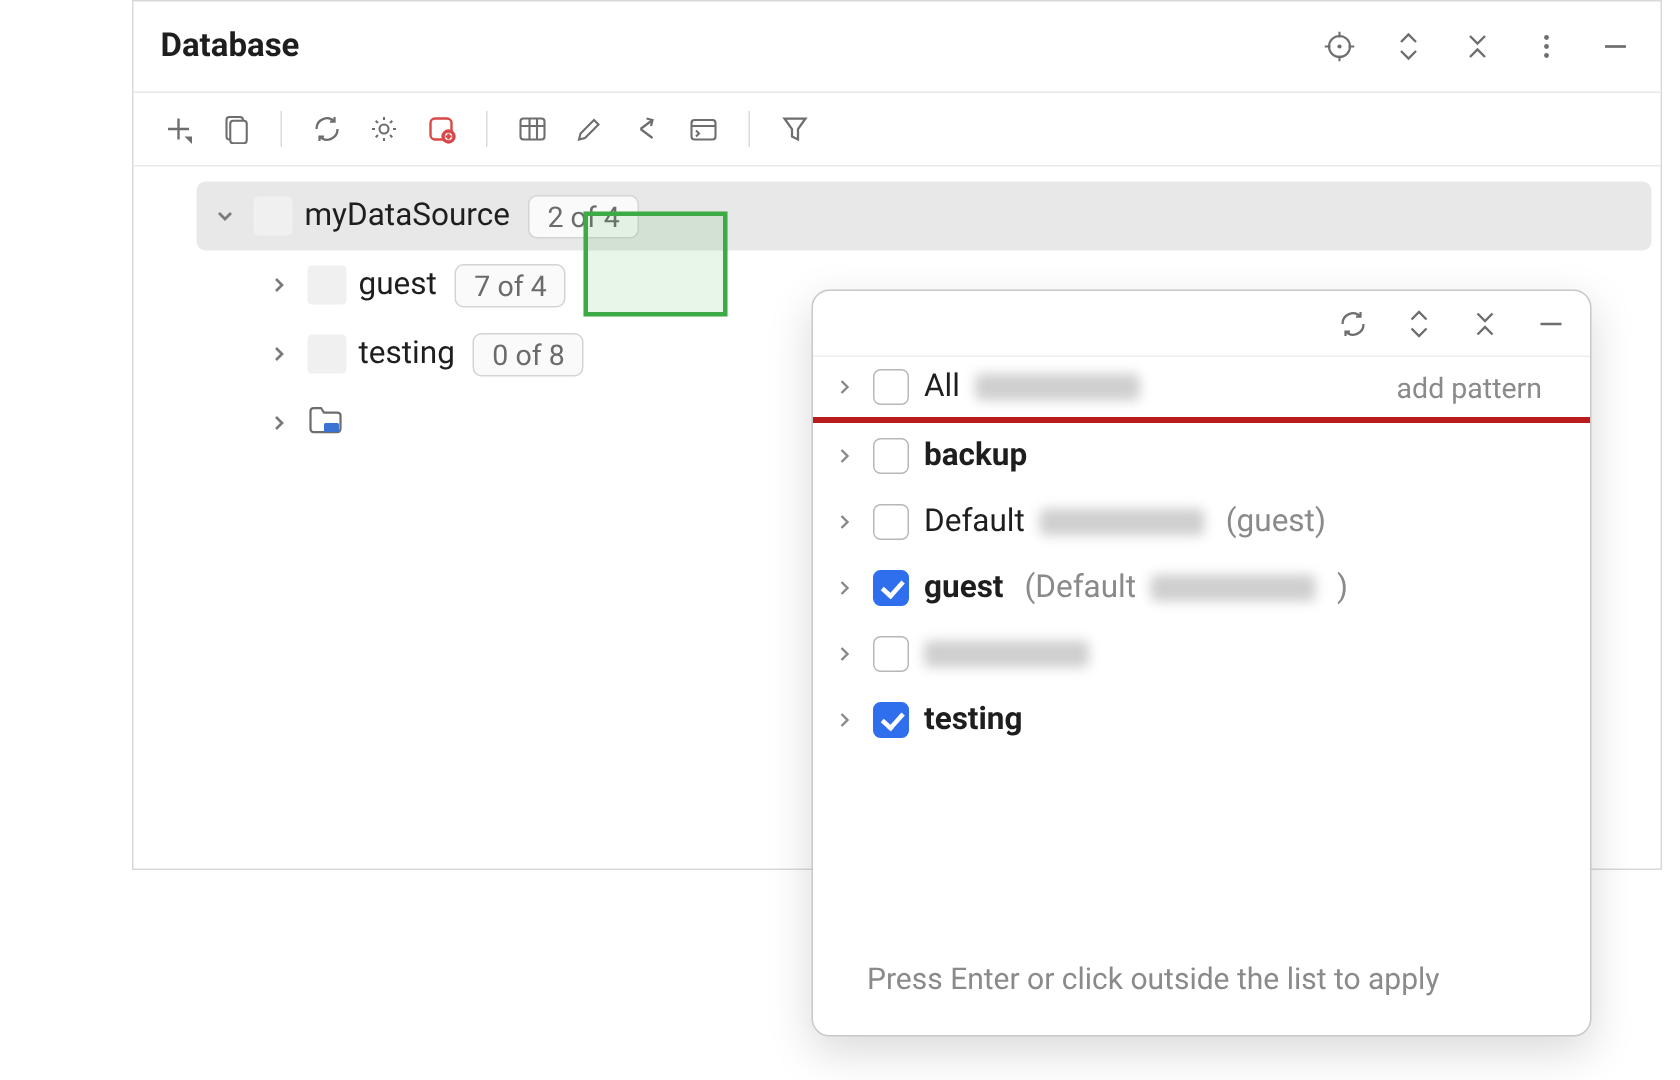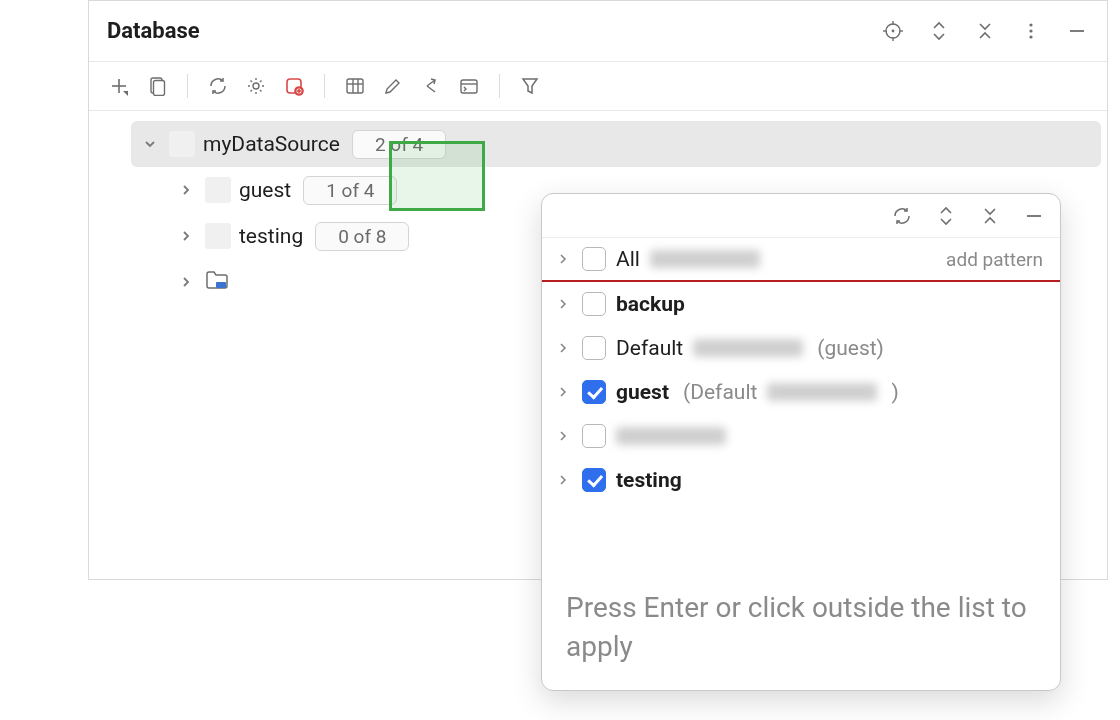--- a/index.html
+++ b/index.html
@@ -95,21 +95,21 @@
     width: 26px;
     height: 26px;
     background: #f0f0f0;
     border-radius: 3px;
   }
   .tree-row .node-icon.folder { background: none; }
   .tree-row .label { }
   .badge {
     display: inline-flex;
     align-items: center;
-    padding: 2px 22px;
+    padding: 2px 12px;
     border: 1px solid #d4d4d4;
     border-radius: 6px;
     font-size: 19px;
     color: #6b6b6b;
     background: #fafafa;
     margin-left: 4px;
   }
   .highlight-box {
     position: absolute;
     border: 3px solid #3eaa46;
@@ -145,21 +145,21 @@
   }
   .popup-row {
     display: flex;
     align-items: center;
     height: 44px;
     padding: 0 12px;
     gap: 10px;
     font-size: 21px;
     border-bottom: 1px solid transparent;
   }
-  .popup-row.first { border-bottom: 2px solid #b91c1c; }
+  .popup-row.first { border-bottom: 4px solid #b91c1c; }
   .popup-row .chev {
     width: 18px;
     color: #888;
     display: inline-flex;
     justify-content: center;
   }
   .checkbox {
     width: 24px;
     height: 24px;
     border: 1.5px solid #b8b8b8;
@@ -182,34 +182,34 @@
     border-width: 0 3px 3px 0;
     transform: rotate(42deg) translateY(-1px);
   }
   .popup-row .item-label { }
   .popup-row .item-label.bold { font-weight: 700; }
   .popup-row .suffix { color: #8a8a8a; margin-left: 4px; }
   .popup-row .addpat {
     margin-left: auto;
     color: #8a8a8a;
     font-size: 19px;
-    margin-right: 5px;
+    margin-right: 20px;
   }
   .blur-strip {
     display: inline-block;
     height: 18px;
     background: #cfcfcf;
     border-radius: 4px;
     filter: blur(4px);
     vertical-align: middle;
   }
   .popup-footer {
-    padding: 14px 24px 24px 24px;
+    padding: 14px 24px 24px 36px;
     color: #8a8a8a;
-    font-size: 28px;
+    font-size: 20px;
     line-height: 1.4;
   }
 </style>
 </head>
 <body>
 
 <div class="panel">
 
   <div class="panel-header">
     <div class="panel-title">Database</div>
@@ -337,21 +337,21 @@
     </div>
     <div class="tree-row">
       <span class="indent1"></span>
       <span class="chevron">
         <svg width="14" height="14" viewBox="0 0 14 14" fill="none" stroke="currentColor" stroke-width="1.8">
             <polyline points="5,3 9,7 5,11"></polyline>
           </svg>
       </span>
       <span class="node-icon"></span>
       <span class="label">guest</span>
-      <span class="badge">1 of 4</span>
+      <span class="badge">7 of 4</span>
     </div>
     <div class="tree-row">
       <span class="indent1"></span>
       <span class="chevron">
         <svg width="14" height="14" viewBox="0 0 14 14" fill="none" stroke="currentColor" stroke-width="1.8">
             <polyline points="5,3 9,7 5,11"></polyline>
           </svg>
       </span>
       <span class="node-icon"></span>
       <span class="label">testing</span>

